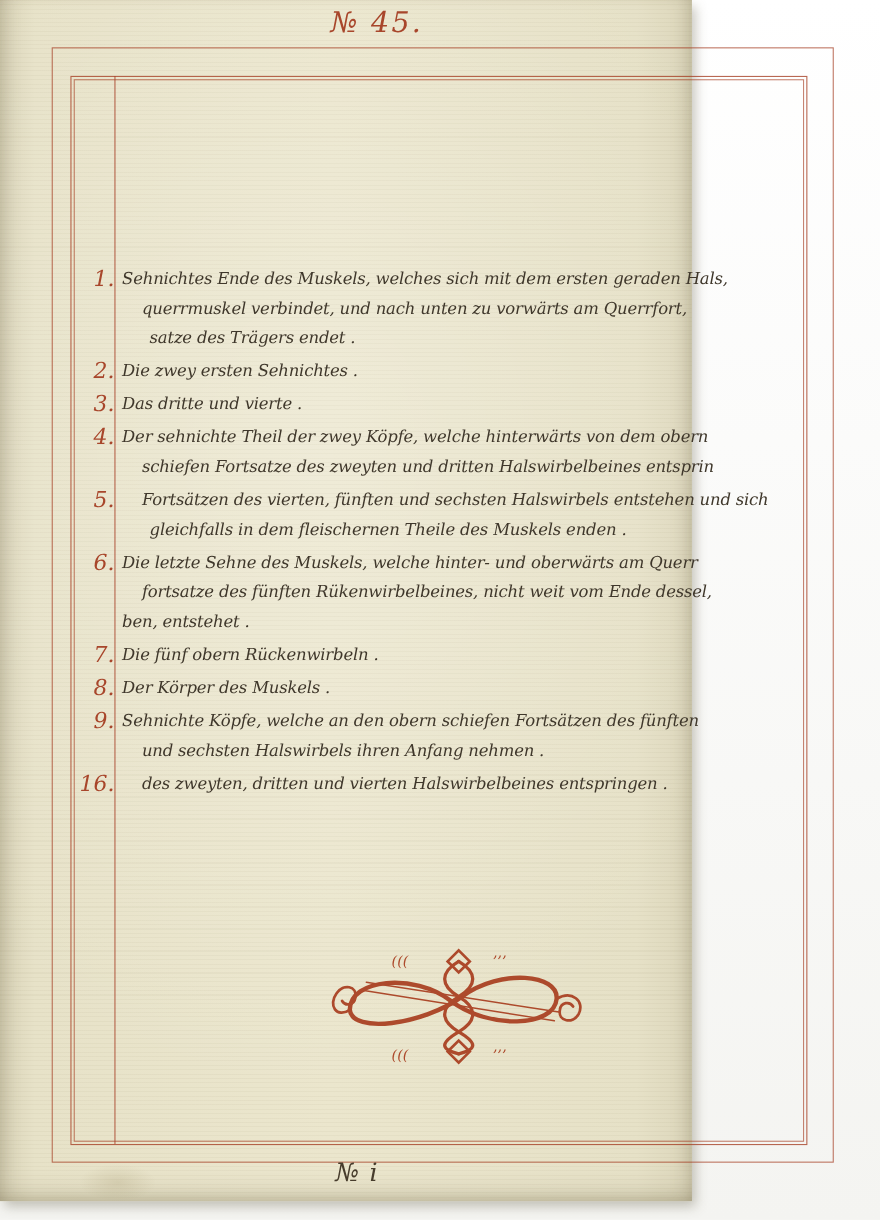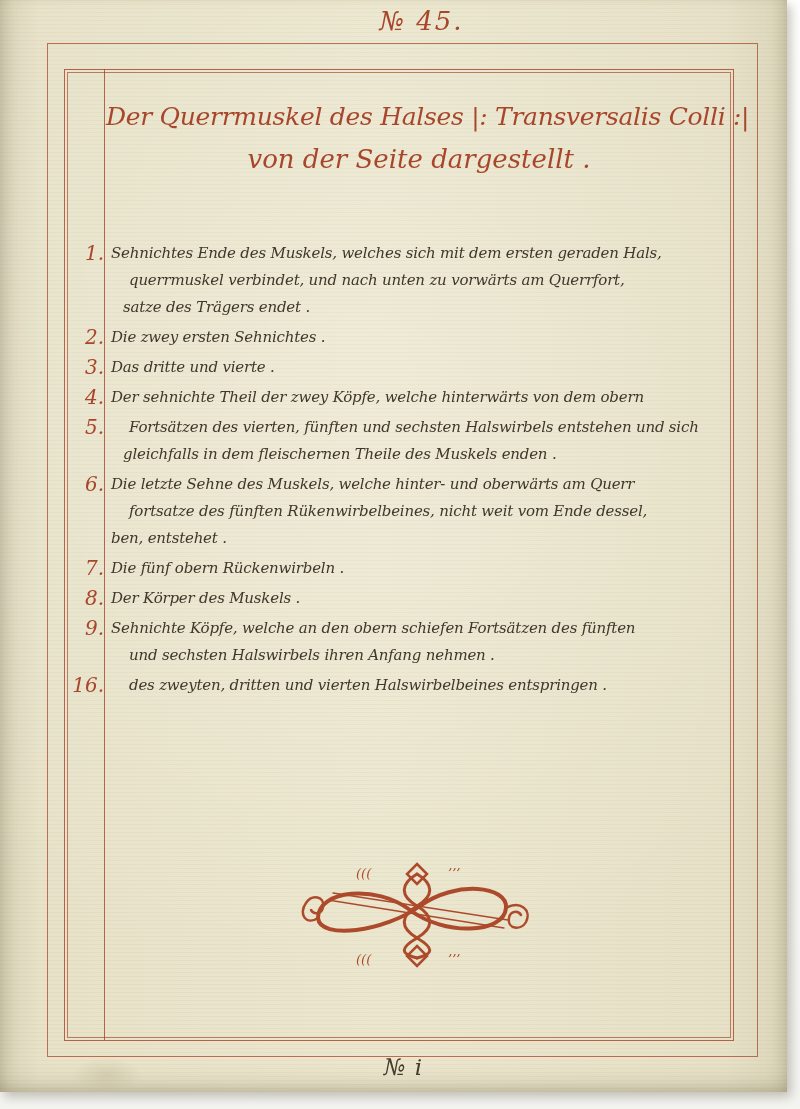--- a/index.html
+++ b/index.html
@@ -5,21 +5,21 @@
   html,body{margin:0;padding:0;}
   body{
     width:800px;height:1109px;overflow:hidden;
     background:#fbfbf9;
     font-family:"DejaVu Serif", serif;
   }
   .photo{position:relative;width:800px;height:1109px;
     background:linear-gradient(180deg,#ffffff 0%,#f4f4f1 100%);}
   
   .paper{
-    position:absolute;left:0;top:0;width:787px;height:1092px;
+    position:absolute;left:0;top:0;width:629px;height:1092px;
     background:
       radial-gradient(120% 90% at 45% 38%, rgba(255,255,255,.22), rgba(255,255,255,0) 60%),
       repeating-linear-gradient(180deg, rgba(150,140,105,.07) 0 1px, rgba(0,0,0,0) 1px 4px),
       linear-gradient(90deg,#d9d3b8 0%,#e7e2c8 5%,#ebe6cd 48%,#e6e1c7 92%,#dcd6bb 100%);
     box-shadow:
       inset 0 -16px 24px -16px rgba(110,100,70,.5),
       inset -12px 0 20px -14px rgba(110,100,70,.4),
       inset 14px 0 18px -14px rgba(110,100,70,.30),
       4px 5px 10px rgba(95,90,65,.35);
   }
@@ -44,21 +44,21 @@
   }
   .title .l1{font-size:25px;letter-spacing:-0.3px;white-space:nowrap;}
   .title .l2{font-size:26px;margin-top:13px;}
   .list{position:absolute;left:64px;top:240px;width:676px;color:#3f372b;}
   .item{display:flex;margin-bottom:3px;}
   .num{flex:0 0 40px;width:40px;text-align:right;padding-right:7px;
     color:#a8462b;font-style:italic;font-size:20px;line-height:27px;}
   .lines{flex:1;font-style:italic;font-size:15px;line-height:27px;letter-spacing:-0.2px;}
   .ln{white-space:nowrap;}
   .ind-a{margin-left:18px;}
-  .ind-b{margin-left:12px;}
+  .ind-b{margin-left:25px;}
   .flourish{position:absolute;left:298px;top:858px;width:238px;height:112px;}
   .flourish path{fill:none;stroke:#ad4a2c;stroke-linecap:round;}
   .flourish text{fill:#ad4a2c;font-style:italic;}
   .bottom-mark{
     position:absolute;top:1054px;left:0;width:100%;text-align:center;
     transform:translateX(10px);
     font-style:italic;font-size:23px;color:#473c2c;letter-spacing:1px;
   }
 </style>
 </head>
@@ -67,24 +67,20 @@
 <div class="photo">
   <div class="paper">
 
     <div class="folio">№ 45.</div>
 
     <div class="outer-frame"></div>
     <div class="inner-frame"></div>
     <div class="margin-rule"></div>
     <div class="stain"></div>
 
-    <div class="title">
-      <div class="l1">Der Querrmuskel des Halses |: Transversalis Colli :|</div>
-      <div class="l2">von der Seite dargestellt .</div>
-    </div>
 
     <div class="list">
 
       <div class="item">
         <span class="num">1.</span>
         <div class="lines">
           <div class="ln">Sehnichtes Ende des Muskels, welches sich mit dem ersten geraden Hals,</div>
           <div class="ln ind-a">querrmuskel verbindet, und nach unten zu vorwärts am Querrfort,</div>
           <div class="ln ind-b">satze des Trägers endet .</div>
         </div>
@@ -101,20 +97,21 @@
         <span class="num">3.</span>
         <div class="lines">
           <div class="ln">Das dritte und vierte .</div>
         </div>
       </div>
 
       <div class="item">
         <span class="num">4.</span>
         <div class="lines">
           <div class="ln">Der sehnichte Theil der zwey Köpfe, welche hinterwärts von dem obern</div>
+          <div class="ln ind-a">schiefen Fortsatze des zweyten und dritten Halswirbelbeines entsprin</div>
         </div>
       </div>
 
       <div class="item">
         <span class="num">5.</span>
         <div class="lines">
           <div class="ln ind-a">Fortsätzen des vierten, fünften und sechsten Halswirbels entstehen und sich</div>
           <div class="ln ind-b">gleichfalls in dem fleischernen Theile des Muskels enden .</div>
         </div>
       </div>

